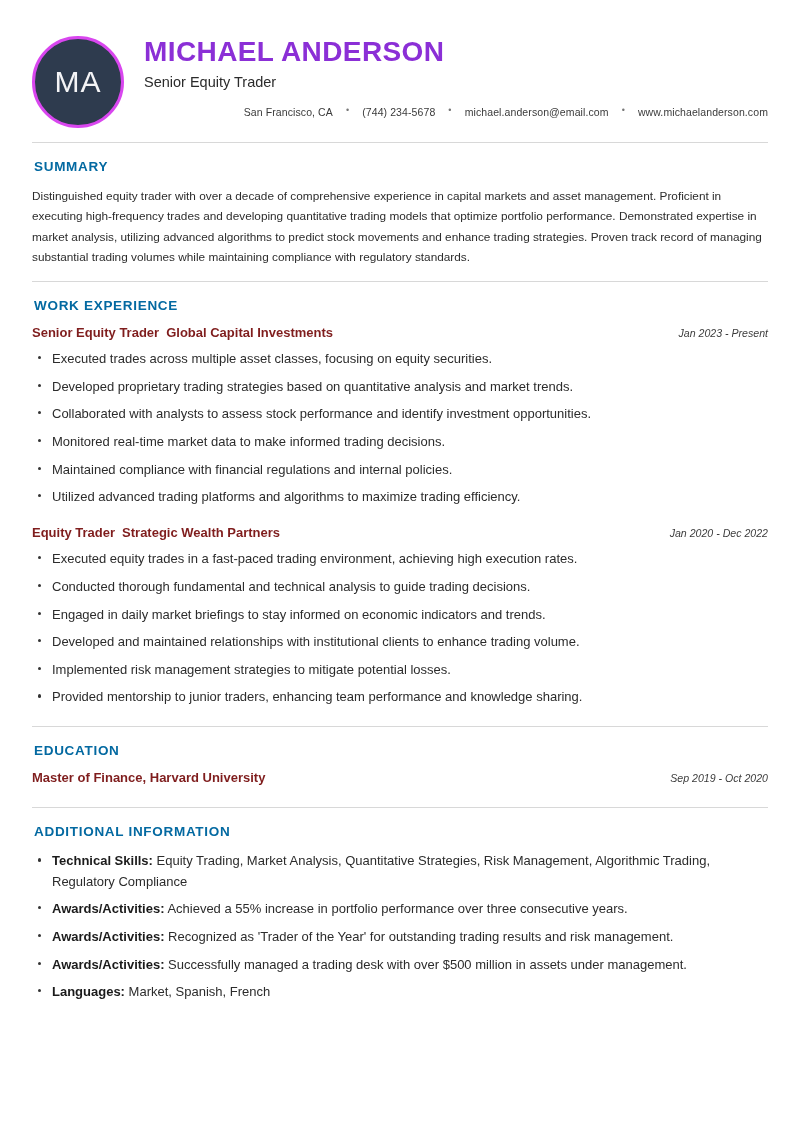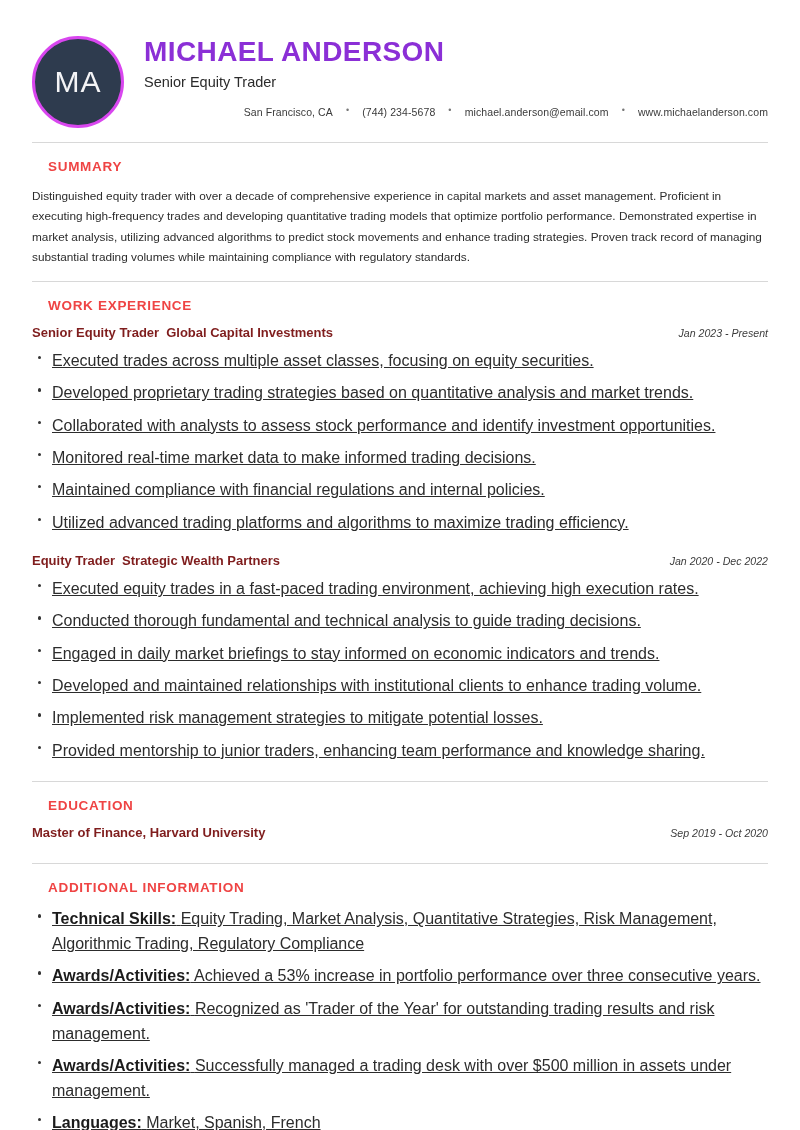--- a/index.html
+++ b/index.html
@@ -90,26 +90,26 @@
   }
 
   
   .rule {
     border: 0;
     border-top: 1px solid #d8d8d8;
     margin: 0;
   }
   .section { padding-top: 16px; padding-bottom: 14px; }
   .section-title {
-    color: #ef4444;
+    color: #0369a1;
     font-size: 13.5px;
     font-weight: bold;
     letter-spacing: 0.7px;
     text-transform: uppercase;
-    margin: 0 0 12px 16px;
+    margin: 0 0 12px 2px;
   }
   .paragraph {
     font-size: 11.8px;
     line-height: 1.72;
     color: #2c2c2c;
     margin: 0;
     text-align: left;
   }
 
   
@@ -137,25 +137,24 @@
     white-space: nowrap;
   }
   ul.bullets {
     list-style: none;
     margin: 0;
     padding: 0;
   }
   ul.bullets li {
     position: relative;
     padding-left: 20px;
-    font-size: 16px;
+    font-size: 13px;
     line-height: 1.55;
     color: #2c2c2c;
     margin-bottom: 7.5px;
-    text-decoration: underline;
   }
   ul.bullets li:last-child { margin-bottom: 0; }
   ul.bullets li::before {
     content: "";
     position: absolute;
     left: 6px;
     top: 7px;
     width: 3.2px;
     height: 3.2px;
     border-radius: 50%;
@@ -250,21 +249,21 @@
   <hr class="rule">
   <div class="section">
     <h2 class="section-title">ADDITIONAL INFORMATION</h2>
     <ul class="bullets info-list">
       <li>
         <span class="lead">Technical Skills:</span>
         <span>Equity Trading, Market Analysis, Quantitative Strategies, Risk Management, Algorithmic Trading, Regulatory Compliance</span>
       </li>
       <li>
         <span class="lead">Awards/Activities:</span>
-        <span>Achieved a 53% increase in portfolio performance over three consecutive years.</span>
+        <span>Achieved a 55% increase in portfolio performance over three consecutive years.</span>
       </li>
       <li>
         <span class="lead">Awards/Activities:</span>
         <span>Recognized as 'Trader of the Year' for outstanding trading results and risk management.</span>
       </li>
       <li>
         <span class="lead">Awards/Activities:</span>
         <span>Successfully managed a trading desk with over $500 million in assets under management.</span>
       </li>
       <li>

